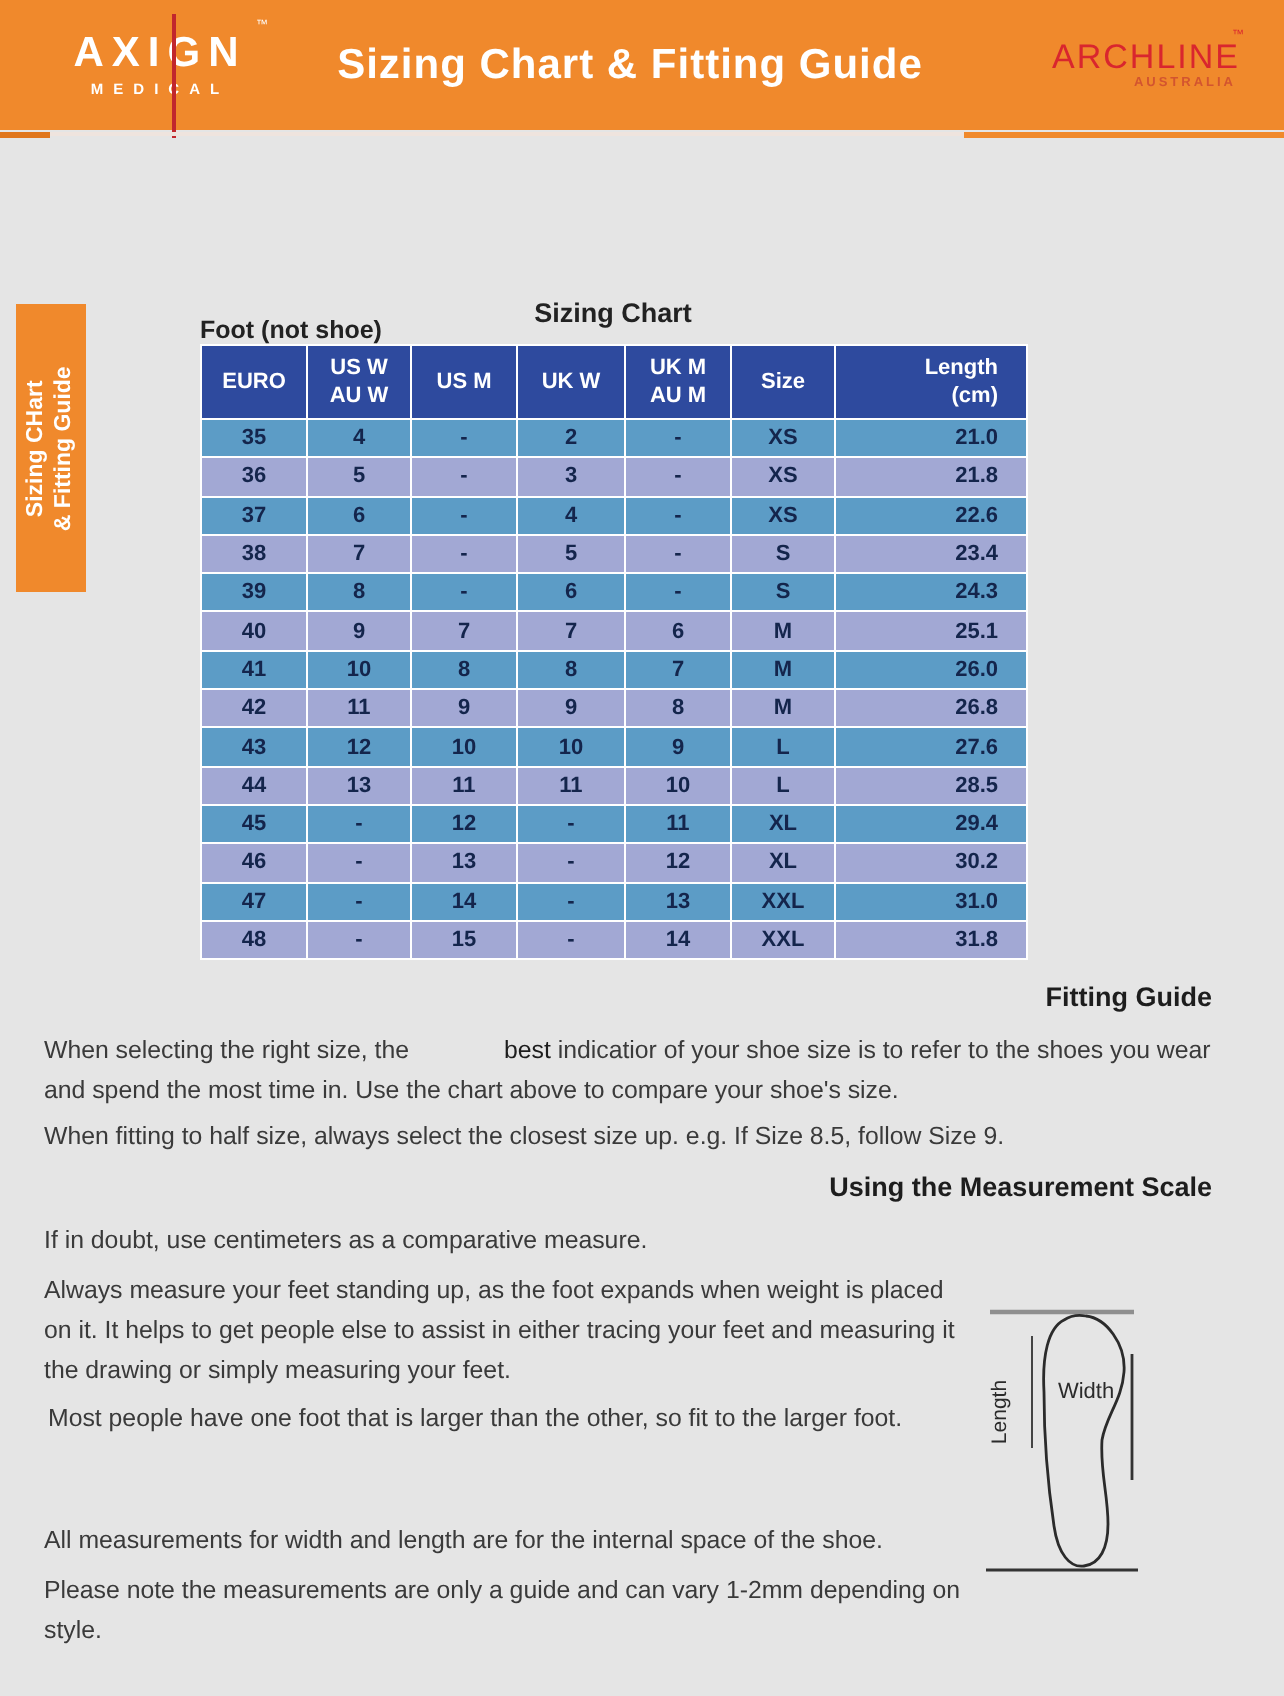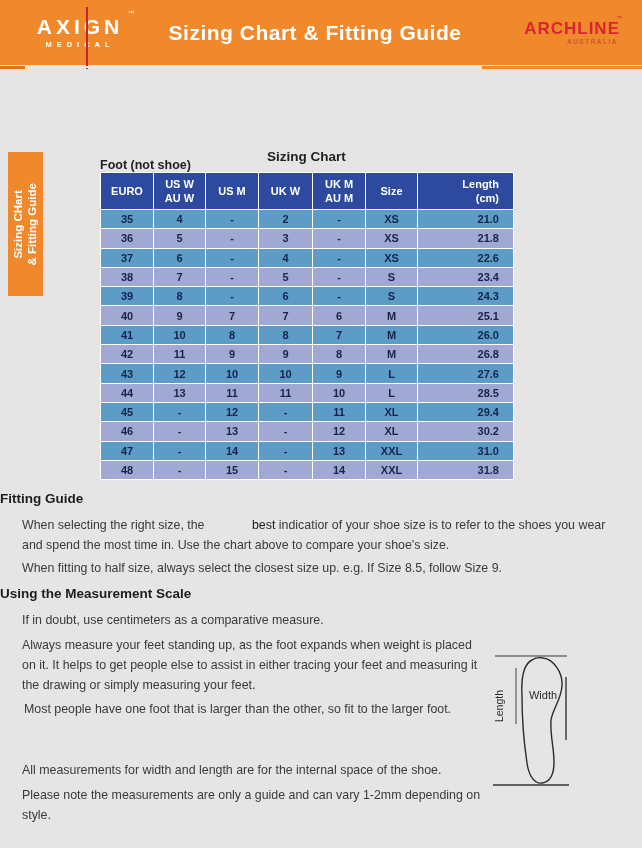--- a/index.html
+++ b/index.html
@@ -17,21 +17,21 @@
   .axign-logo { position:relative; margin-left:30px; width:100px; text-align:center; color:#fff; }
   .axign-name { font-size:21px; font-weight:bold; letter-spacing:4px; line-height:1; }
   .axign-sub  { font-size:7.5px; font-weight:bold; letter-spacing:5px; margin-top:3px; }
   .axign-line { position:absolute; left:56px; top:-9px; width:2px; height:62px; background:#C1272D; }
   .axign-tm   { position:absolute; right:-4px; top:-6px; font-size:6px; color:#fff; }
   .header-title {
     flex:1; text-align:center; color:#ffffff; font-weight:bold;
     font-size:21px; letter-spacing:0.5px; padding-right:10px;
   }
   .archline-logo { position:relative; margin-right:22px; width:110px; text-align:right; }
-  .archline-name { font-size:17px; font-weight:bold; letter-spacing:1px; color:#D9262E; line-height:1; }
+  .archline-name { font-size:17px; font-weight:normal; letter-spacing:1px; color:#D9262E; line-height:1; }
   .archline-tm   { position:absolute; right:-2px; top:-5px; font-size:6px; color:#D9262E; }
   .archline-sub  { font-size:6.5px; font-weight:bold; letter-spacing:1.5px; color:#D3542F; margin-top:1px; padding-right:2px; }
 
   .header-divider { position:absolute; left:0; top:66px; width:642px; height:3px; }
   .hd-left  { position:absolute; left:0; top:0; width:25px;  height:3px; background:#E0761C; }
   .hd-mid   { position:absolute; left:25px; top:0; width:457px; height:2px; background:#EFE4DE; }
   .hd-right { position:absolute; left:482px; top:0; width:160px; height:3px; background:#F0892C; }
 
   
   .side-tab {
@@ -64,21 +64,21 @@
   .sizing-table td {
     font-size:11px; font-weight:bold; color:#14254C; text-align:center;
     height:18.3px; border:1px solid #fff; padding:0; vertical-align:middle;
   }
   .sizing-table th:last-child, .sizing-table td:last-child { text-align:right; padding-right:14px; }
   .row-teal     td { background:#5C9CC6; }
   .row-lavender td { background:#A2A8D4; }
 
   
   .sec-heading {
-    position:absolute; left:0; width:606px; text-align:left;
+    position:absolute; left:0; width:606px; text-align:right;
     font-size:13.5px; font-weight:bold; color:#1d1d1d;
   }
   .para {
     position:absolute; left:22px; font-size:12.4px; line-height:1.6; color:#3a3a3a;
   }
   .bold-inline { font-weight:normal; color:#1d1d1d;margin-left:44px; }
 
   
   .foot-diagram { position:absolute; left:488px; top:648px; width:92px; height:146px; }
   .foot-diagram svg { display:block; }

